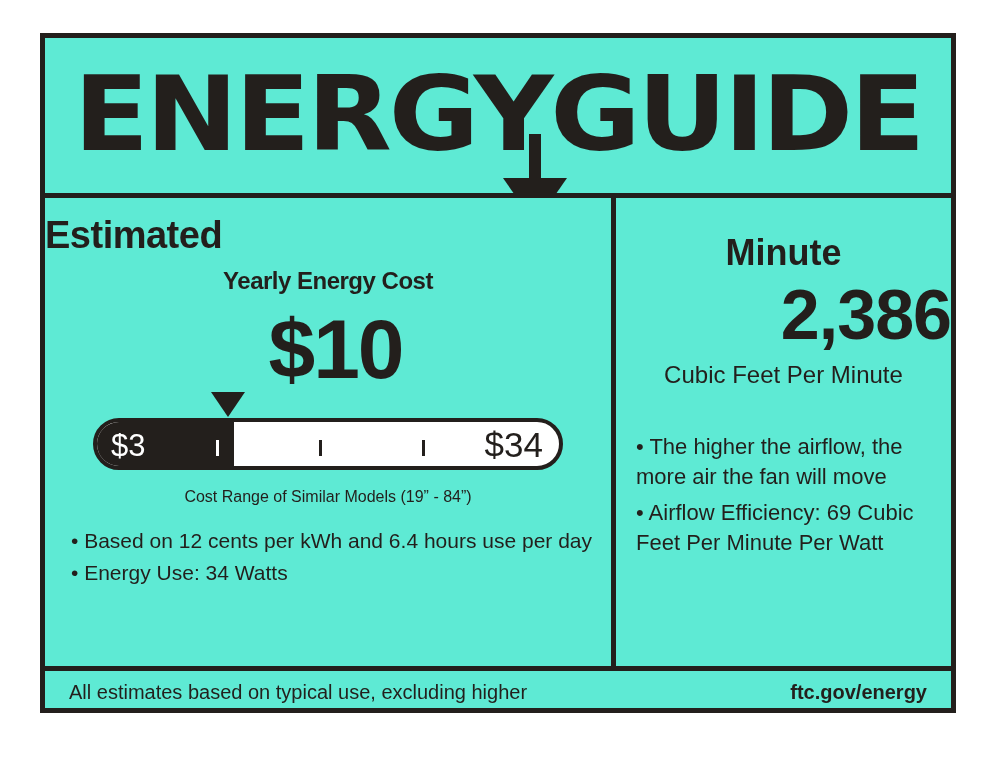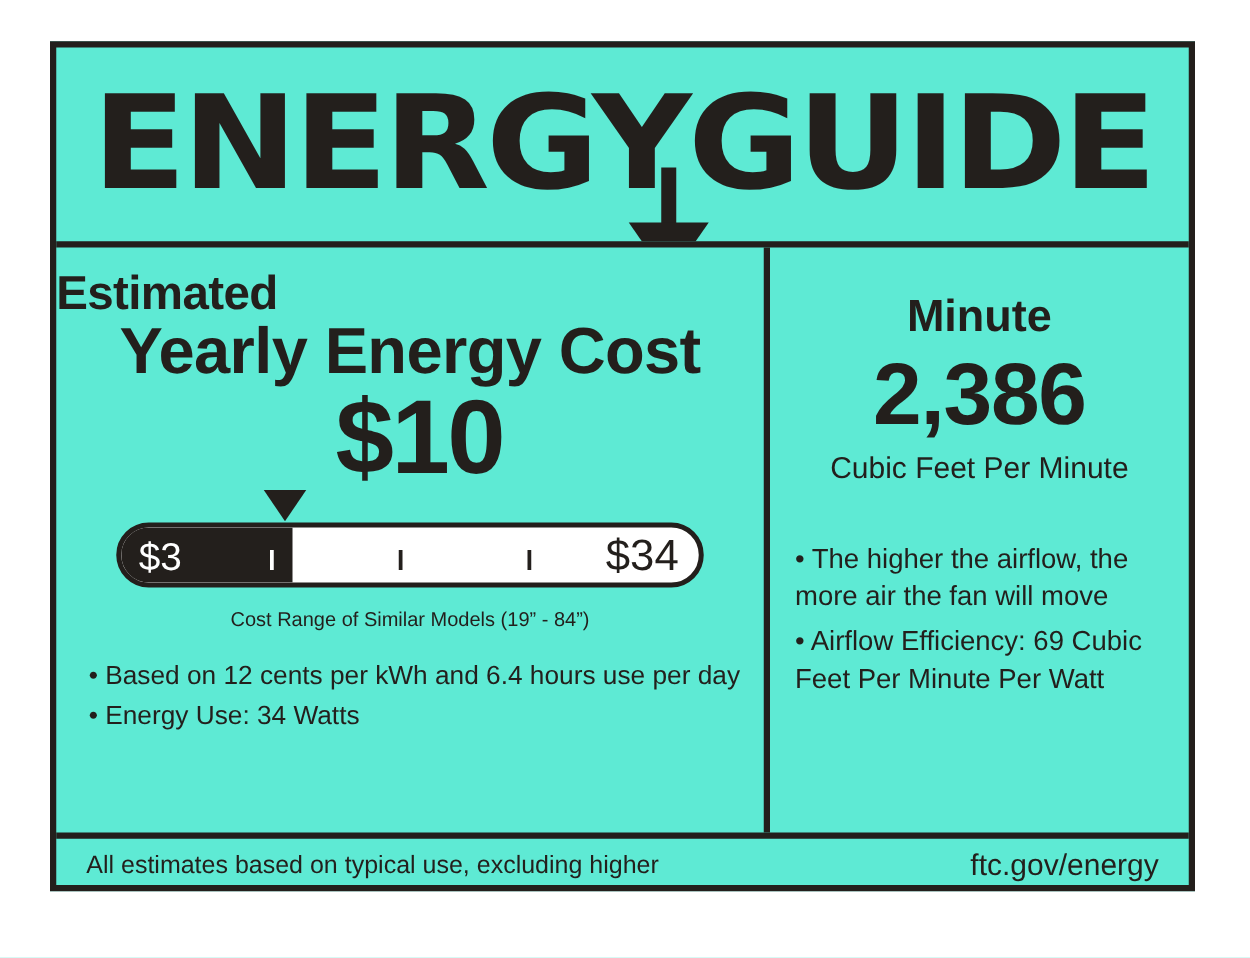--- a/index.html
+++ b/index.html
@@ -87,21 +87,21 @@
   }
   .est-line1 {
     font-size: 38px;
     font-weight: bold;
     margin-top: 14px;
     line-height: 46px;
     letter-spacing: -0.5px;
   }
   .est-line2 {
     text-align: center;
-    font-size: 52px;
+    font-size: 24px;
     font-weight: bold;
     line-height: 46px;
     letter-spacing: -0.5px;
   }
   .cost {
     text-align: center;
     font-size: 84px;
     font-weight: bold;
     line-height: 86px;
     margin-top: 2px;
@@ -185,21 +185,21 @@
   .bullets .b.bold { font-weight: bold; }
   
   .airflow-title {
     text-align: center;
     font-size: 36px;
     font-weight: bold;
     margin-top: 34px;
     line-height: 42px;
   }
   .airflow-value {
-    text-align: center;
+    text-align: right;
     font-size: 70px;
     font-weight: bold;
     line-height: 74px;
     margin-top: 4px;
     letter-spacing: -1px;
   }
   .airflow-units {
     text-align: center;
     font-size: 24px;
     line-height: 30px;
@@ -220,22 +220,22 @@
     display: flex;
     align-items: center;
     justify-content: space-between;
     padding: 0 24px 0 24px;
     box-sizing: border-box;
   }
   .footer-left {
     font-size: 20px;
   }
   .footer-right {
-    font-size: 24px;
-    font-weight: normal;
+    font-size: 20px;
+    font-weight: bold;
   }
 </style>
 </head>
 <body>
 
 <div id="label">
 
   <div class="header">
     <div class="energyguide">ENERGYGUIDE</div>
     <div class="arrow">

